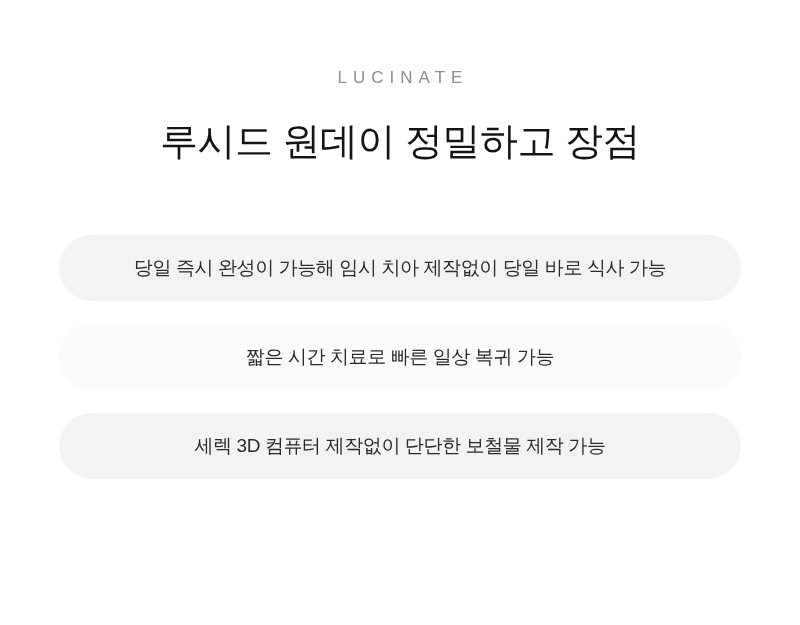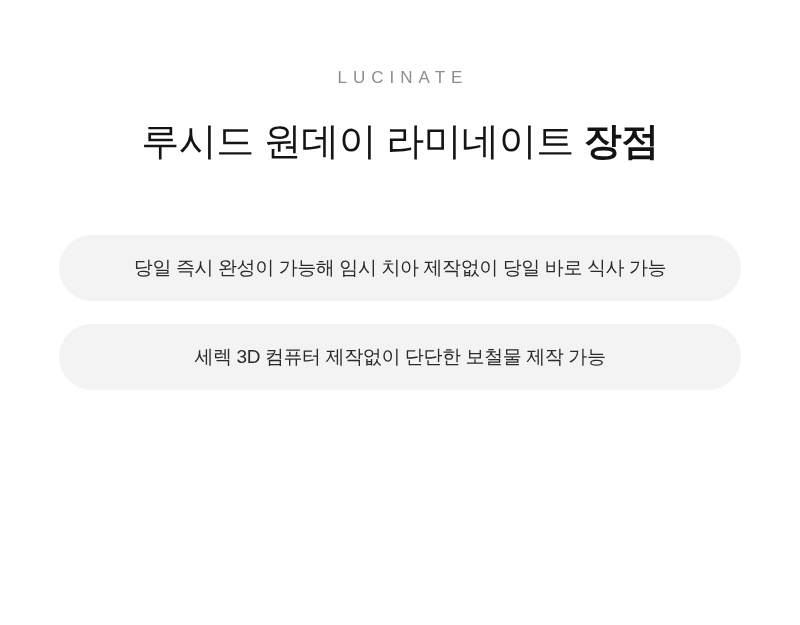--- a/index.html
+++ b/index.html
@@ -36,21 +36,21 @@
     margin-top: 30px;
     font-size: 38px;
     line-height: 1.25;
     letter-spacing: -0.5px;
     color: #141414;
     text-align: center;
     font-weight: 400;
     white-space: nowrap;
   }
   .headline .accent {
-    font-weight: 700;
+    font-weight: 400;
   }
   .cards {
     margin-top: 44px;
     width: 800px;
     display: flex;
     flex-direction: column;
     align-items: center;
   }
   .card {
     box-sizing: border-box;
@@ -76,24 +76,27 @@
     background: #fbfbfb;
   }
 </style>
 </head>
 <body>
 
 <div class="page">
 
   <div class="brand">LUCINATE</div>
 
-  <h1 class="headline"><span>루시드 원데이 라미네이트 </span><span class="accent">장점</span></h1>
+  <h1 class="headline"><span>루시드 원데이 정밀하고 </span><span class="accent">장점</span></h1>
 
   <div class="cards">
     <div class="card wide">
       <span>당일 즉시 완성이 가능해 임시 치아 제작없이 당일 바로 식사 가능</span>
+    </div>
+    <div class="card narrow">
+      <span>짧은 시간 치료로 빠른 일상 복귀 가능</span>
     </div>
     <div class="card wide">
       <span>세렉 3D 컴퓨터 제작없이 단단한 보철물 제작 가능</span>
     </div>
   </div>
 
 </div>
 
 </body></html>

